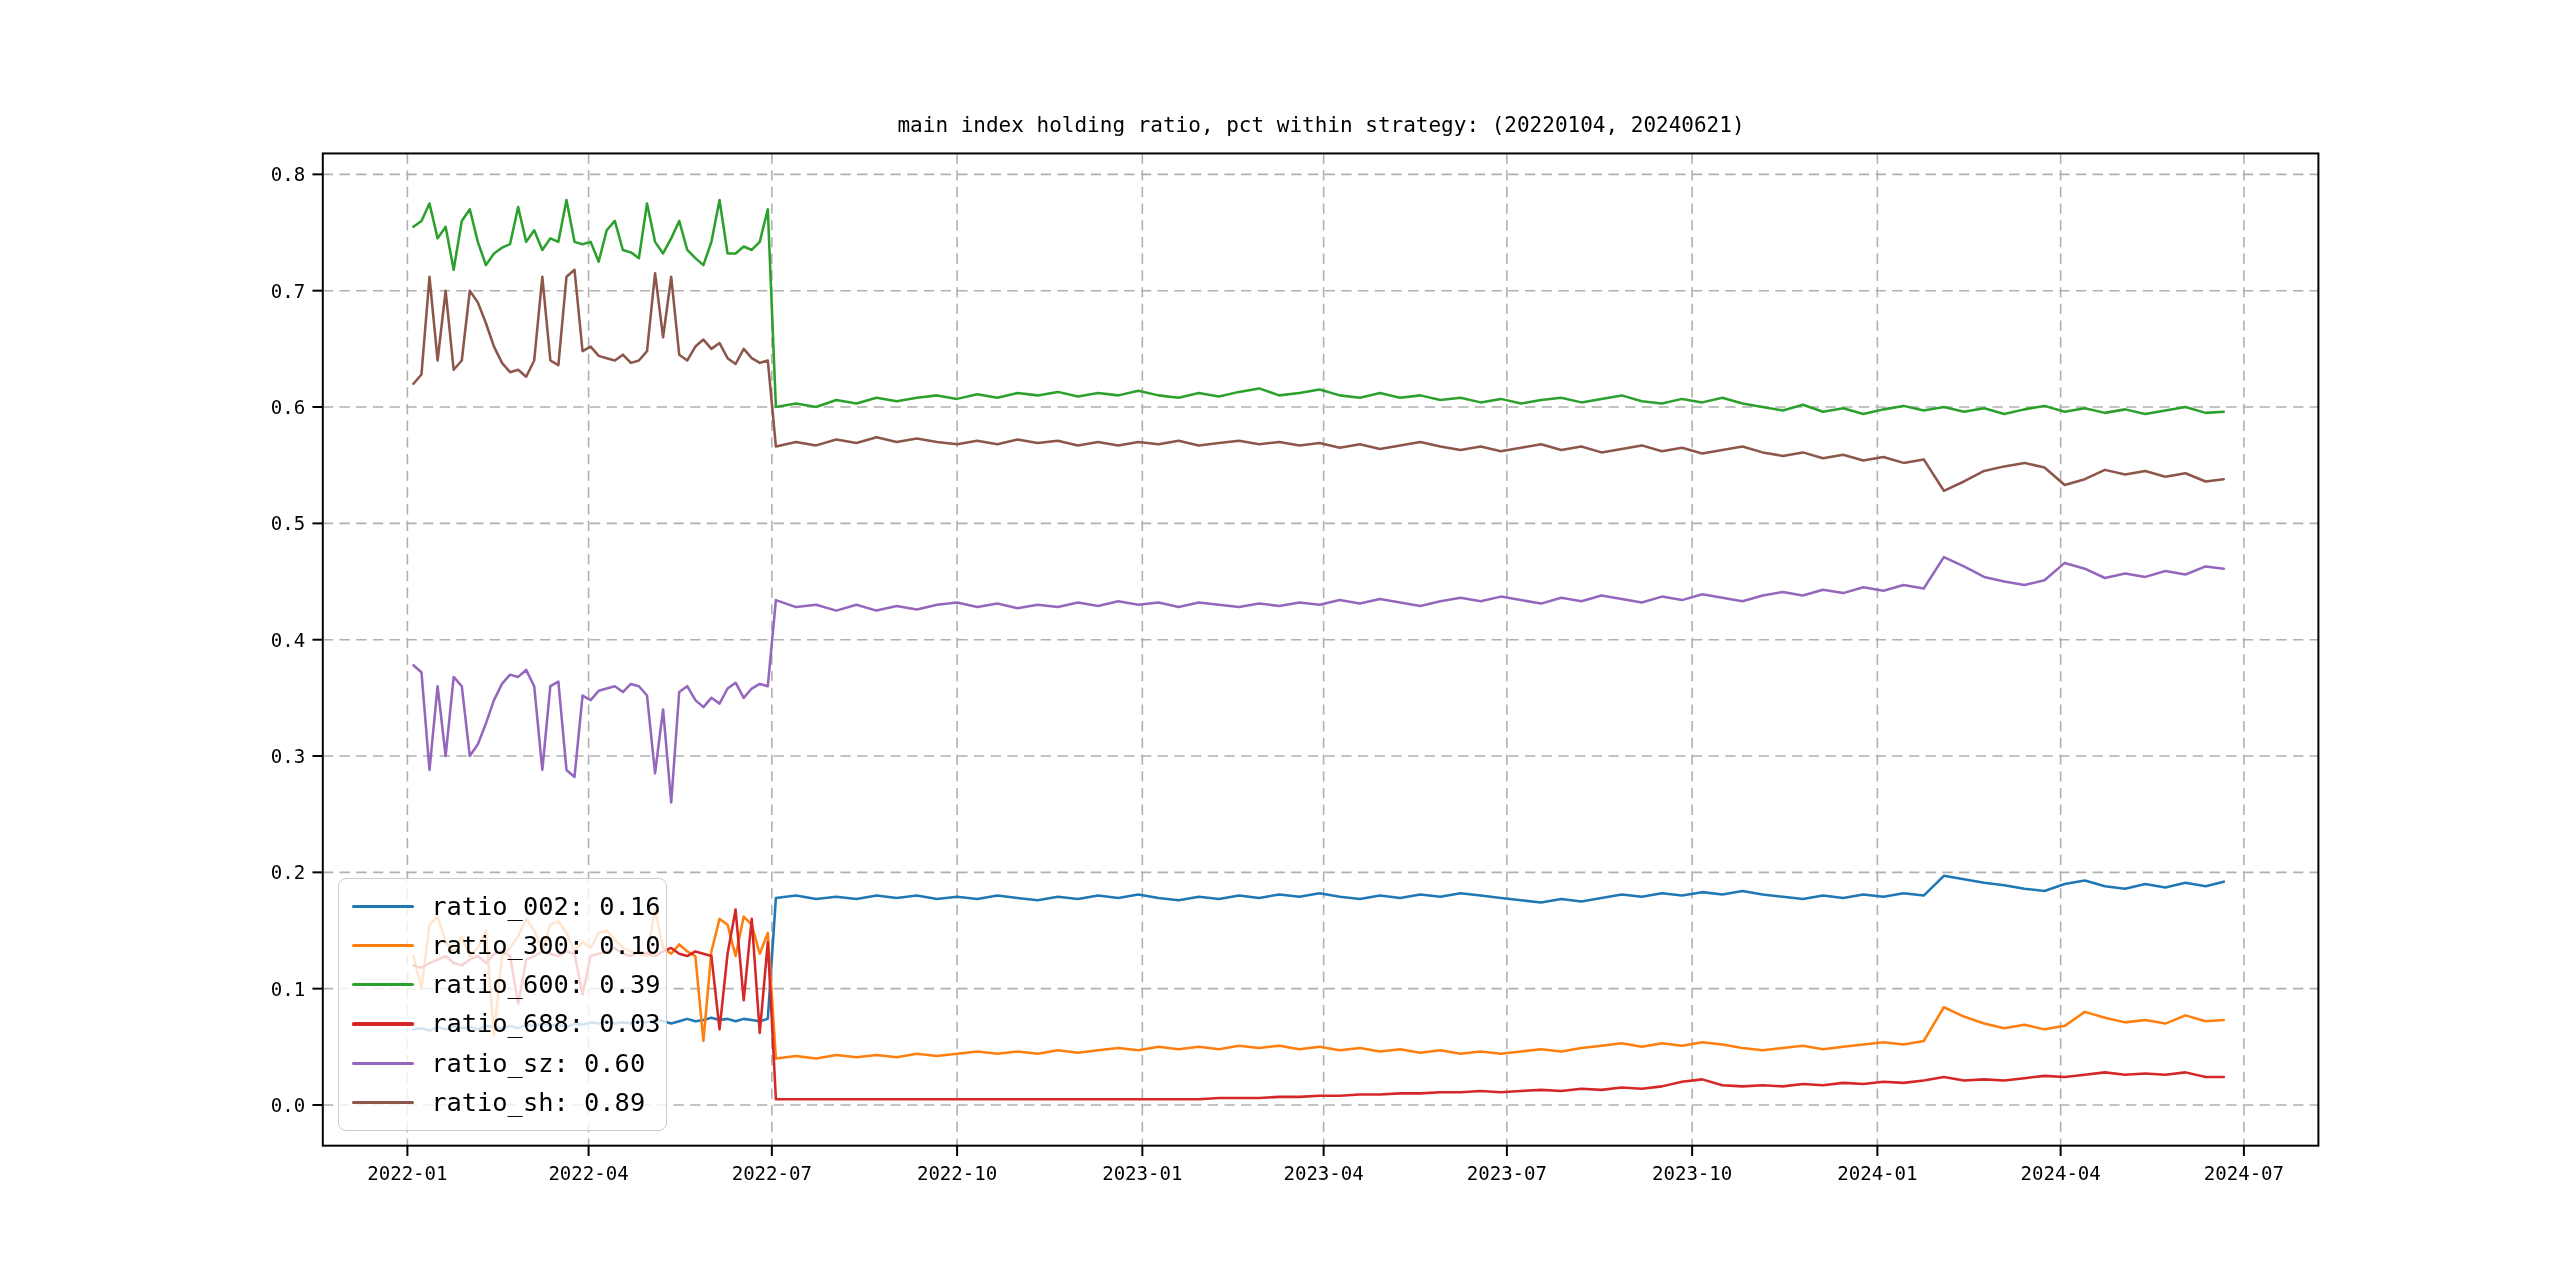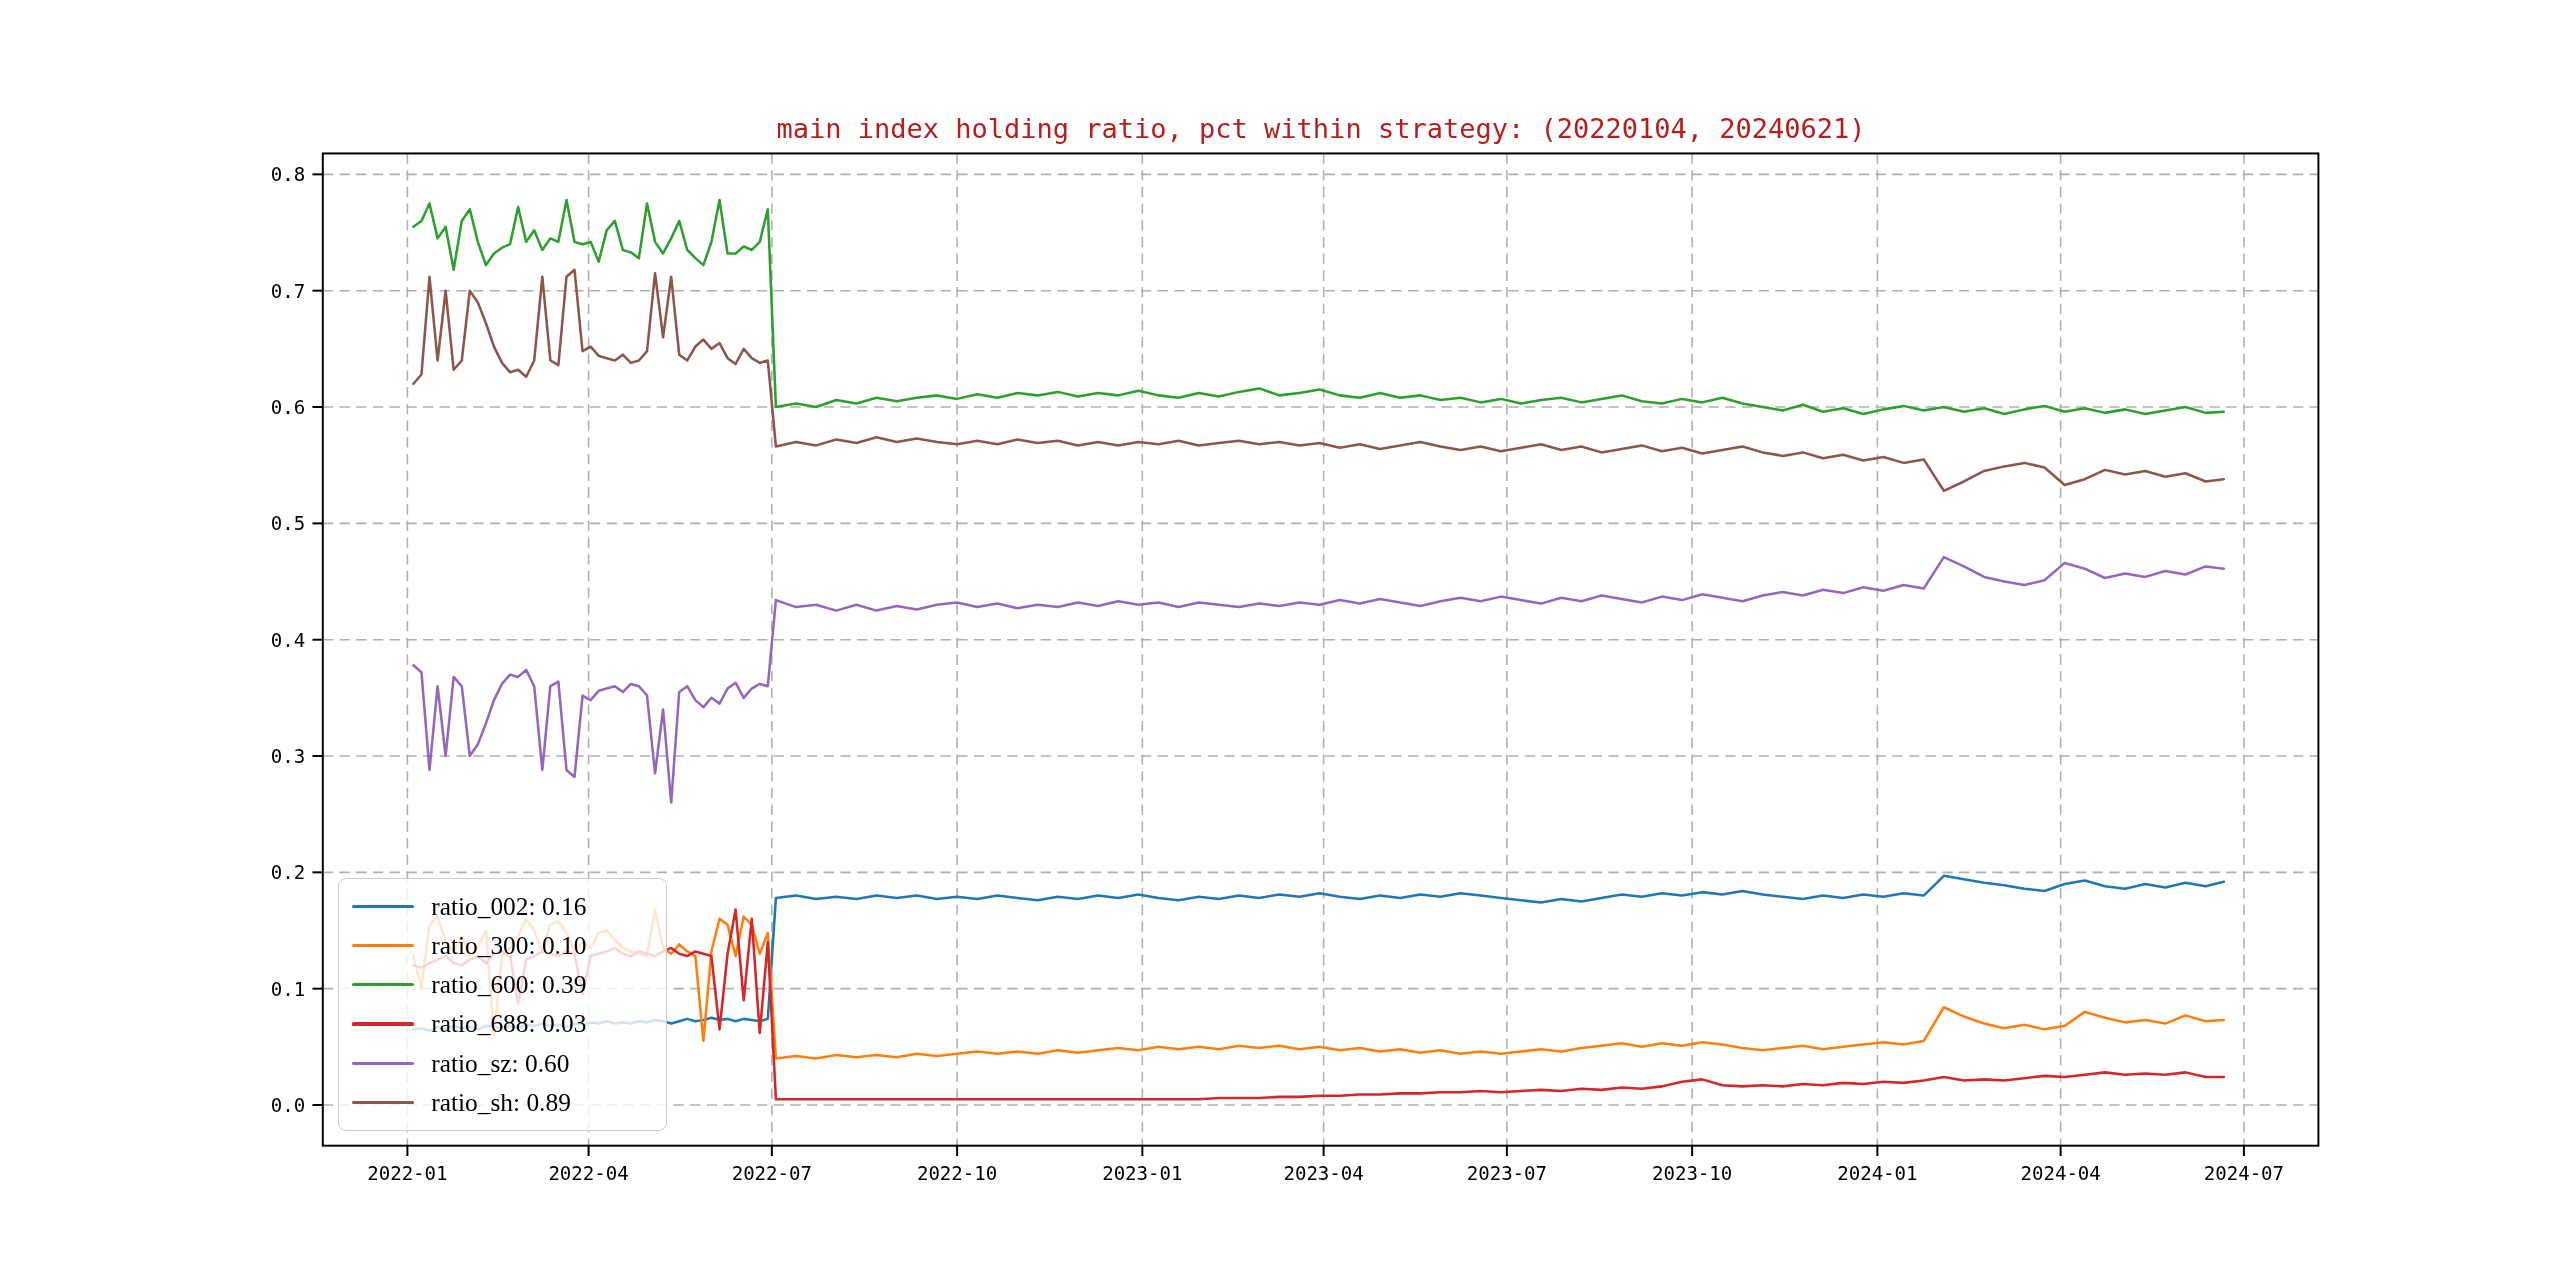--- a/index.html
+++ b/index.html
@@ -1,26 +1,26 @@
 <!DOCTYPE html>
 <html style="font-size:12.7px"><head>
 <meta charset="utf-8">
 <style>
   html,body{margin:0;padding:0;background:#ffffff;}
   body{width:2576px;height:1288px;position:relative;overflow:hidden;
        font-family:"DejaVu Sans Mono","Liberation Mono",monospace;}
   #chart-svg{position:absolute;left:0;top:0;}
   #chart-title{position:absolute;left:323px;top:113px;width:1996px;
-       text-align:center;font-size:27px;color:#b91c1c;white-space:pre;}
+       text-align:center;font-size:21px;color:#000000;white-space:pre;}
   #legend{position:absolute;left:338px;top:878px;width:329px;height:253px;
        box-sizing:border-box;background:rgba(255,255,255,0.8);
        border:1.6px solid #cccccc;border-radius:8px;
        display:flex;flex-direction:column;justify-content:space-around;
        padding:8px 12.7px;}
-  .legend-row{display:flex;align-items:center;font-family:Liberation Serif, serif;}
+  .legend-row{display:flex;align-items:center;}
   .legend-swatch{width:62px;height:3.2px;border-radius:1.6px;margin-right:17.5px;flex:0 0 62px;}
   .legend-label{font-size:25.4px;color:#000;white-space:pre;line-height:1;}
 </style>
 </head>
 <body>
 
 <svg id="chart-svg" width="2576" height="1288" viewBox="0 0 3240 1620">
     <line x1="512.4" y1="193" x2="512.4" y2="1441" stroke="#b0b0b0" stroke-width="2" stroke-dasharray="13 8"></line>
     <line x1="740.3" y1="193" x2="740.3" y2="1441" stroke="#b0b0b0" stroke-width="2" stroke-dasharray="13 8"></line>
     <line x1="970.8" y1="193" x2="970.8" y2="1441" stroke="#b0b0b0" stroke-width="2" stroke-dasharray="13 8"></line>

